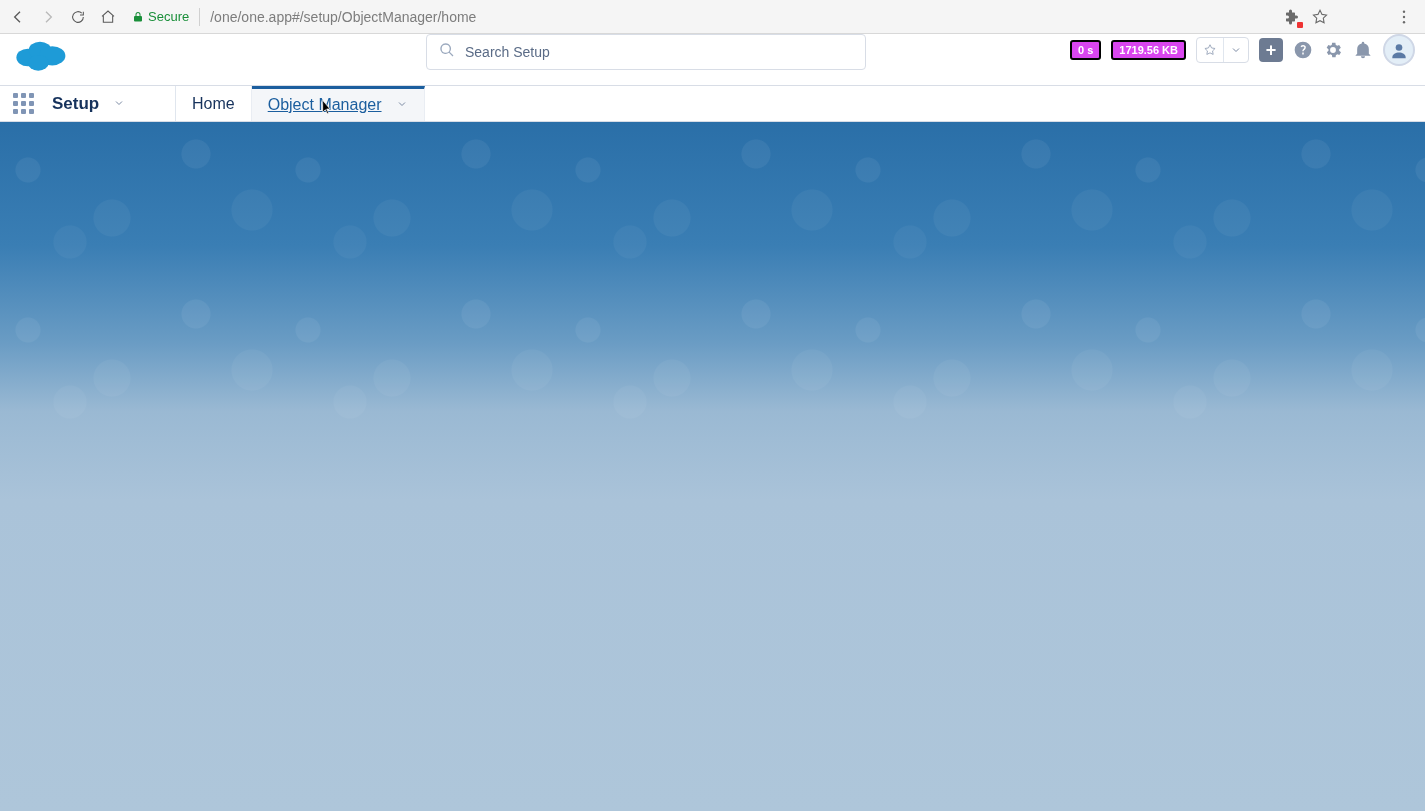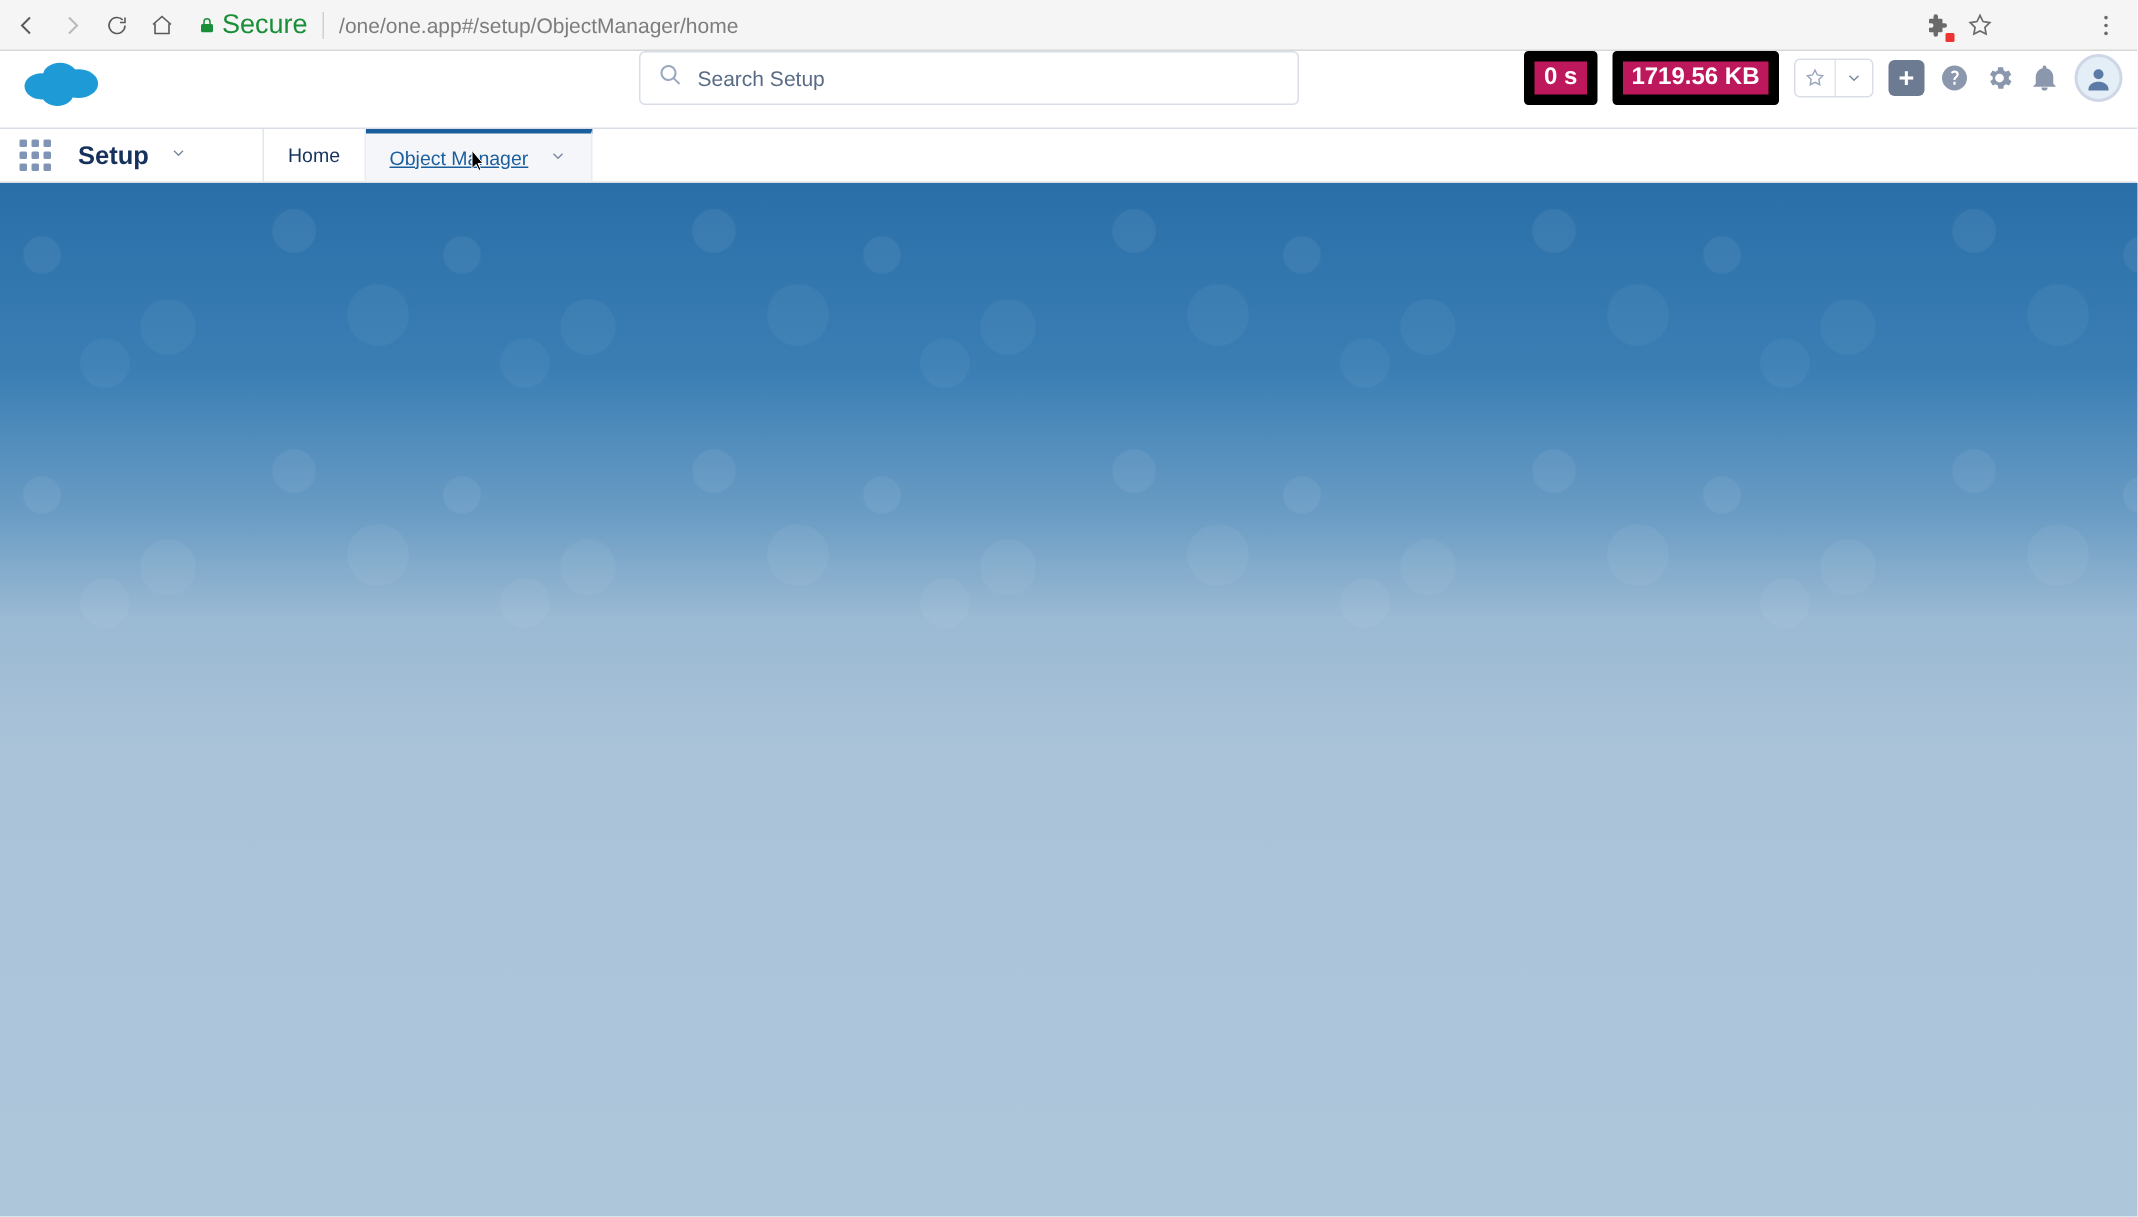--- a/index.html
+++ b/index.html
@@ -24,21 +24,21 @@
   .browser-bar .reload svg,
   .browser-bar .home svg { stroke-width:1.6; }
   .addr {
     flex: 0 0 auto;
     display:flex; align-items:center; gap:6px;
     margin-left: 6px;
     font-size: 14px;
     white-space: nowrap;
     overflow:hidden;
   }
-  .lock { color:#1a8f3a; display:flex; align-items:center; gap:4px; font-size:18px; }
+  .lock { color:#1a8f3a; display:flex; align-items:center; gap:4px; font-size:13px; }
   .lock svg { width:12px; height:12px; fill:#1a8f3a; }
   .sep { width:1px; height:18px; background:#d0d0d0; margin:0 4px; }
   .url-prefix { color:#222; }
   .url-rest { color:#7d7d7d;text-align:center; }
   .spacer { flex:1; }
   .right-icons { display:flex; align-items:center; gap:10px; padding-right:6px; }
   .right-icons .ico { width:18px; height:18px; display:inline-block; }
   .ext-badge { position:relative; }
   .ext-badge::after { content:""; position:absolute; width:6px; height:6px; background:#e33; border-radius:1px; right:-2px; bottom:-2px; }
   .red-sq { width:14px; height:14px; background:#d64728; }
@@ -60,21 +60,21 @@
   .search-box {
     width: 440px; height:36px;
     border:1px solid #d8dde6; border-radius:4px;
     display:flex; align-items:center; gap:10px; padding:0 12px;
     color:#54698d; background:#fff;
   }
   .search-box svg { width:16px; height:16px; fill:#9ba9be; }
   .search-input { border:none; outline:none; font-size:14px; color:#333; flex:1; background:transparent; }
   .search-input::placeholder { color:#5a6b86; }
   .header-right { display:flex; align-items:center; gap:10px; margin-left:auto; }
-  .pill-green { background:#be185d; color:#fff; font-size:16px; font-weight:700; padding:2px 6px; border-radius:3px; border:7px solid #000000; }
+  .pill-green { background:#d946ef; color:#fff; font-size:11px; font-weight:700; padding:2px 6px; border-radius:3px; border:2px solid #000000; }
   .favs {
     display:flex; align-items:center; border:1px solid #d8dde6; border-radius:4px; height:26px; overflow:hidden;
   }
   .favs > div { padding:0 6px; height:100%; display:flex; align-items:center; }
   .favs .divider { width:1px; background:#e0e6ee; padding:0; }
   .hicon { color:#8a97ac; display:flex; align-items:center; justify-content:center; }
   .hicon svg { width:20px; height:20px; fill:#8a97ac; }
   .plus-tile { width:24px; height:24px; border-radius:4px; background:#6d7b92; display:flex; align-items:center; justify-content:center; color:#fff; }
   .plus-tile span { font-size:18px; line-height:1; font-weight:700; }
   .avatar {
@@ -97,21 +97,21 @@
   .dots9 span { width:5px; height:5px; background:#8095b5; border-radius:1px; display:block; }
   .app-name {
     display:flex; align-items:center; gap:14px; padding:0 14px 0 6px;
     border-right:1px solid #e0e6ee; min-width:130px;
   }
   .app-name-text { font-size:17px; color:#16325c;font-weight:bold; }
   .chev { color:#7b8aa3; }
   .chev svg { width:12px; height:12px; fill:none; stroke:currentColor; stroke-width:2; }
   .tab {
     display:flex; align-items:center; padding:0 16px;
-    font-size:13px; color:#16325c; border-right:1px solid #e9edf3;
+    font-size:16px; color:#16325c; border-right:1px solid #e9edf3;
     position:relative;
   }
   .tab.active {
     border-top:3px solid #1b5e9e; color:#1b5e9e;
     background:#f4f6f9;
   }
   .tab.active .tab-label { text-decoration: underline; }
   .tab .chev { margin-left:14px; }
   .cursor {
     position: absolute;

